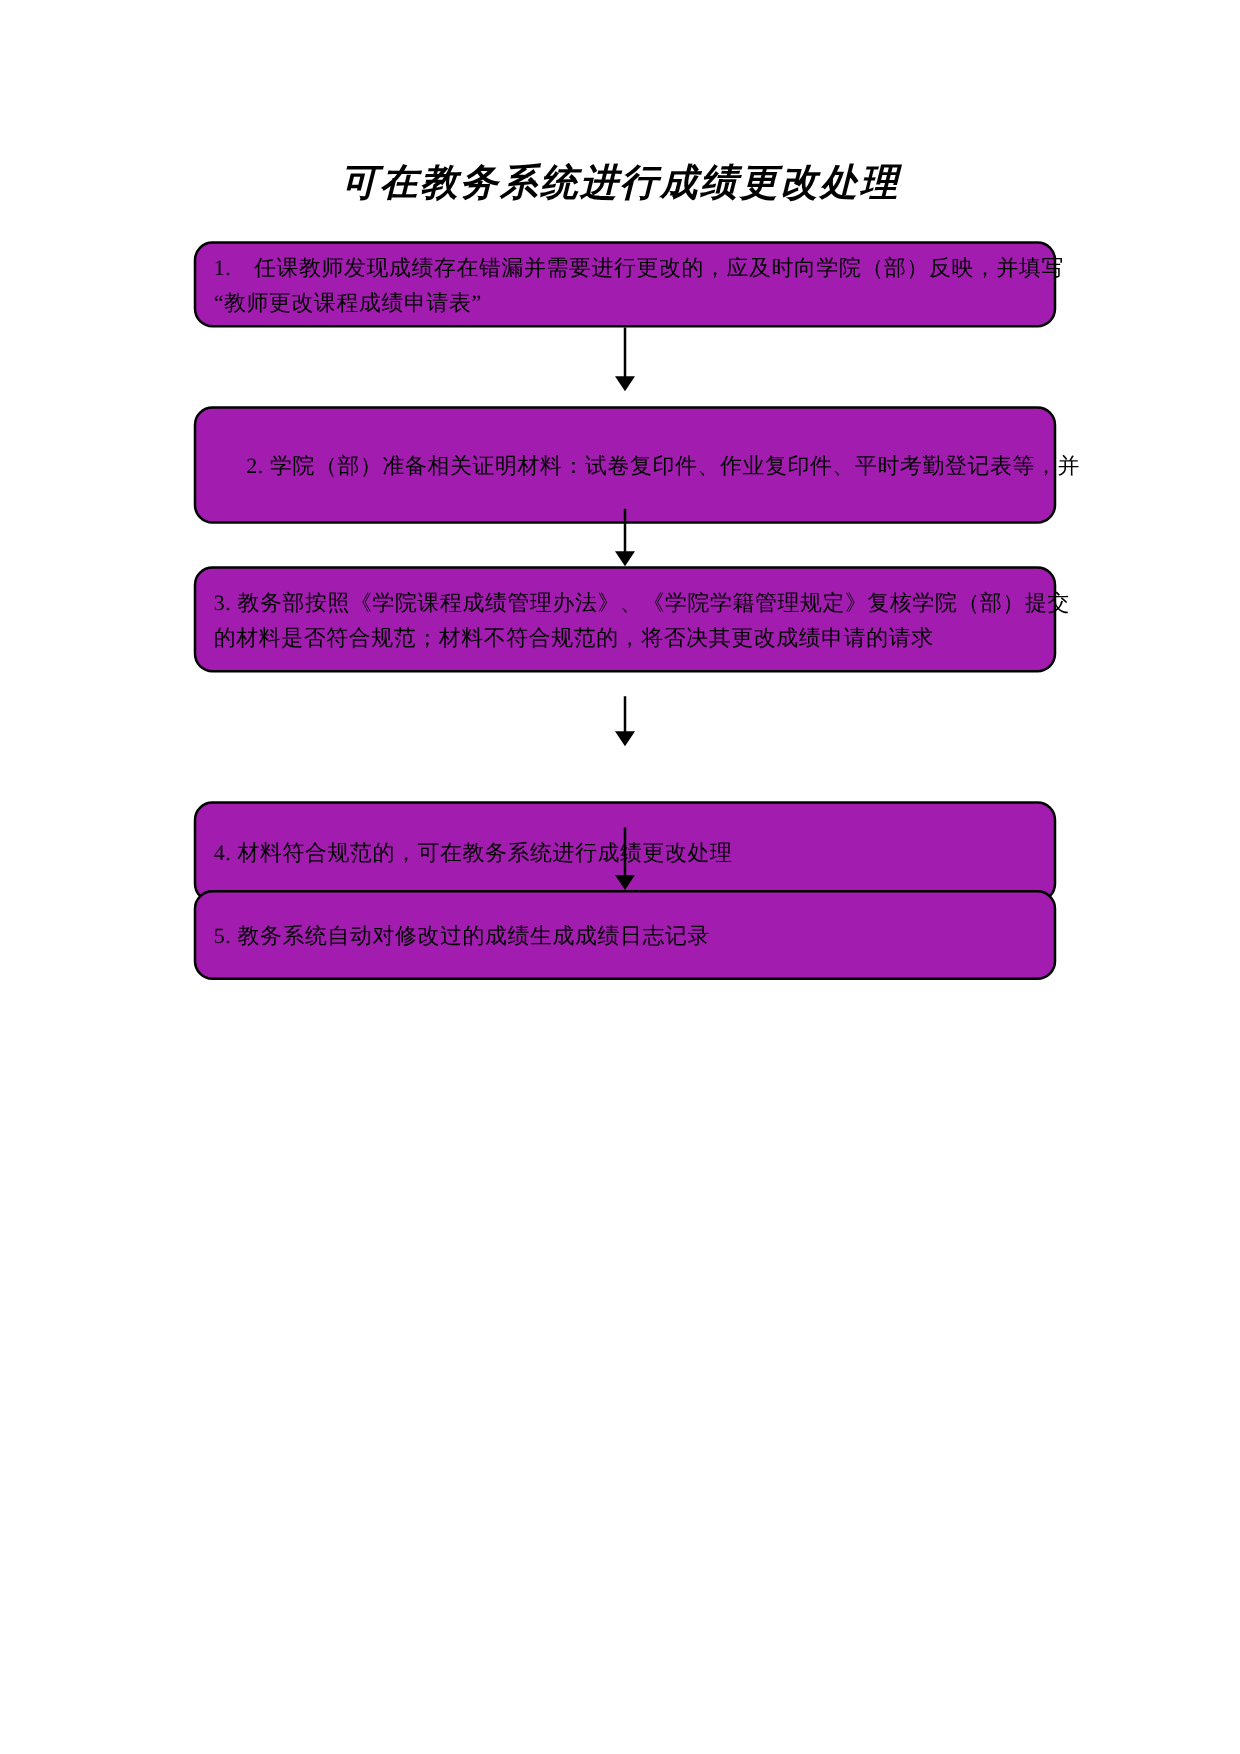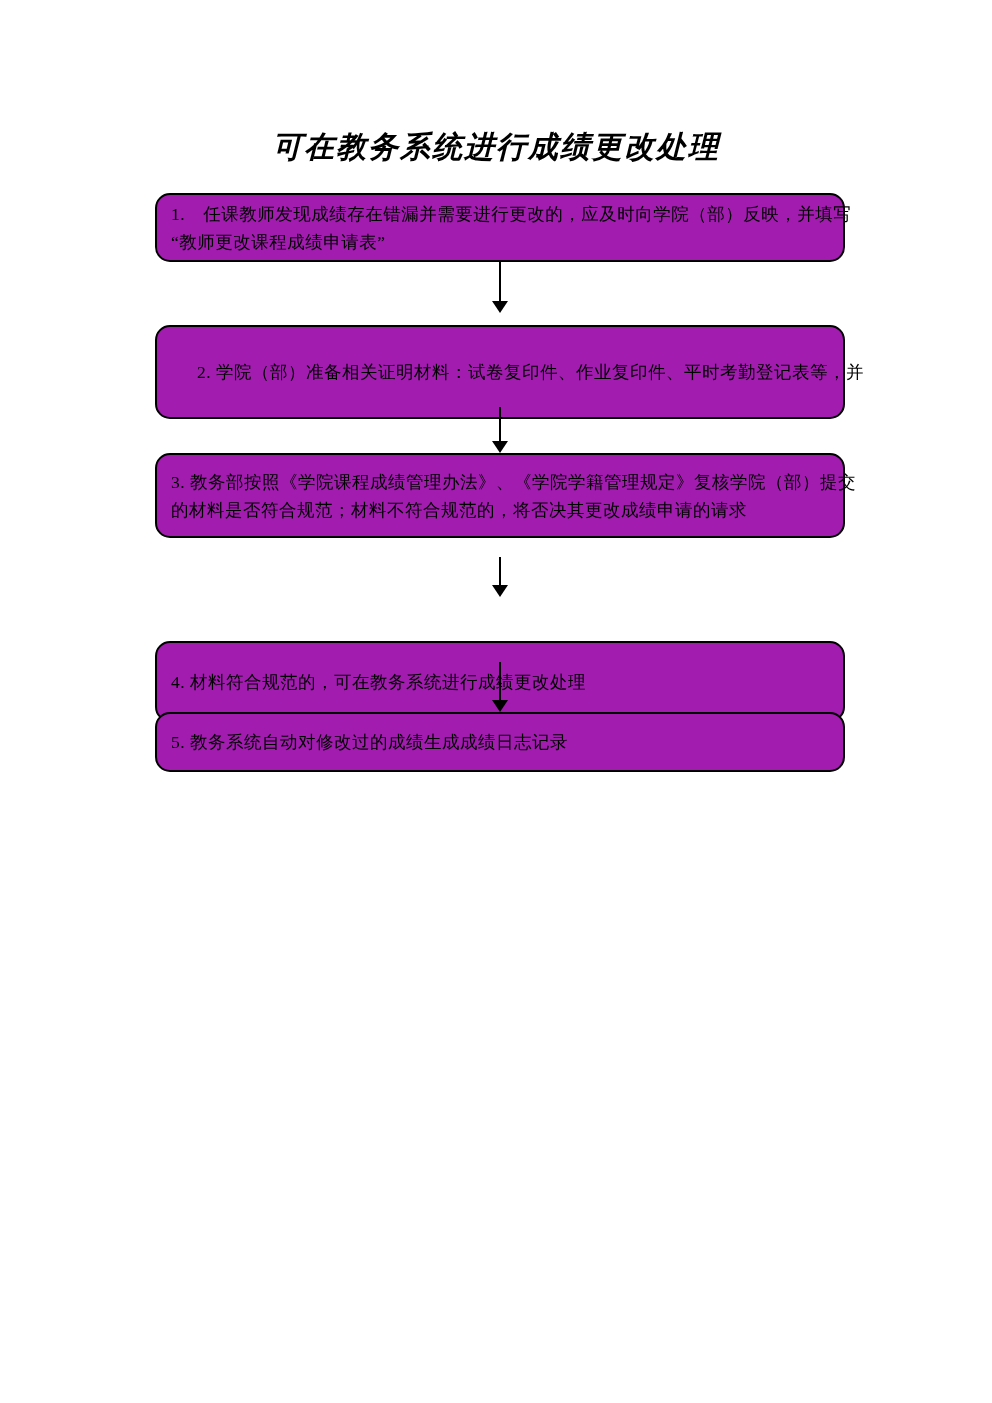--- a/index.html
+++ b/index.html
@@ -69,21 +69,21 @@
     border-left: 8px solid transparent;
     border-right: 8px solid transparent;
     border-top: 12px solid #000000;
     margin-top: -1px;
   }
   
   #box1 { top: 193px; height: 69px;  }
   #box2 { top: 325px; height: 94px; padding-left: 40px;  }
   #box3 { top: 453px; height: 85px; }
   #box4 { top: 597px; height: 81px; margin-top: 44px;  }
-  #box5 { top: 712px; height: 60px;  }
+  #box5 { top: 712px; height: 72px;  }
   #conn1 { top: 262px; height: 51px; }
   #conn2 { top: 407px; height: 46px; }
   #conn3 { top: 557px; height: 40px; }
   #conn4 { top: 662px; height: 50px; }
 </style>
 </head>
 <body>
 
 <div class="page">
 

